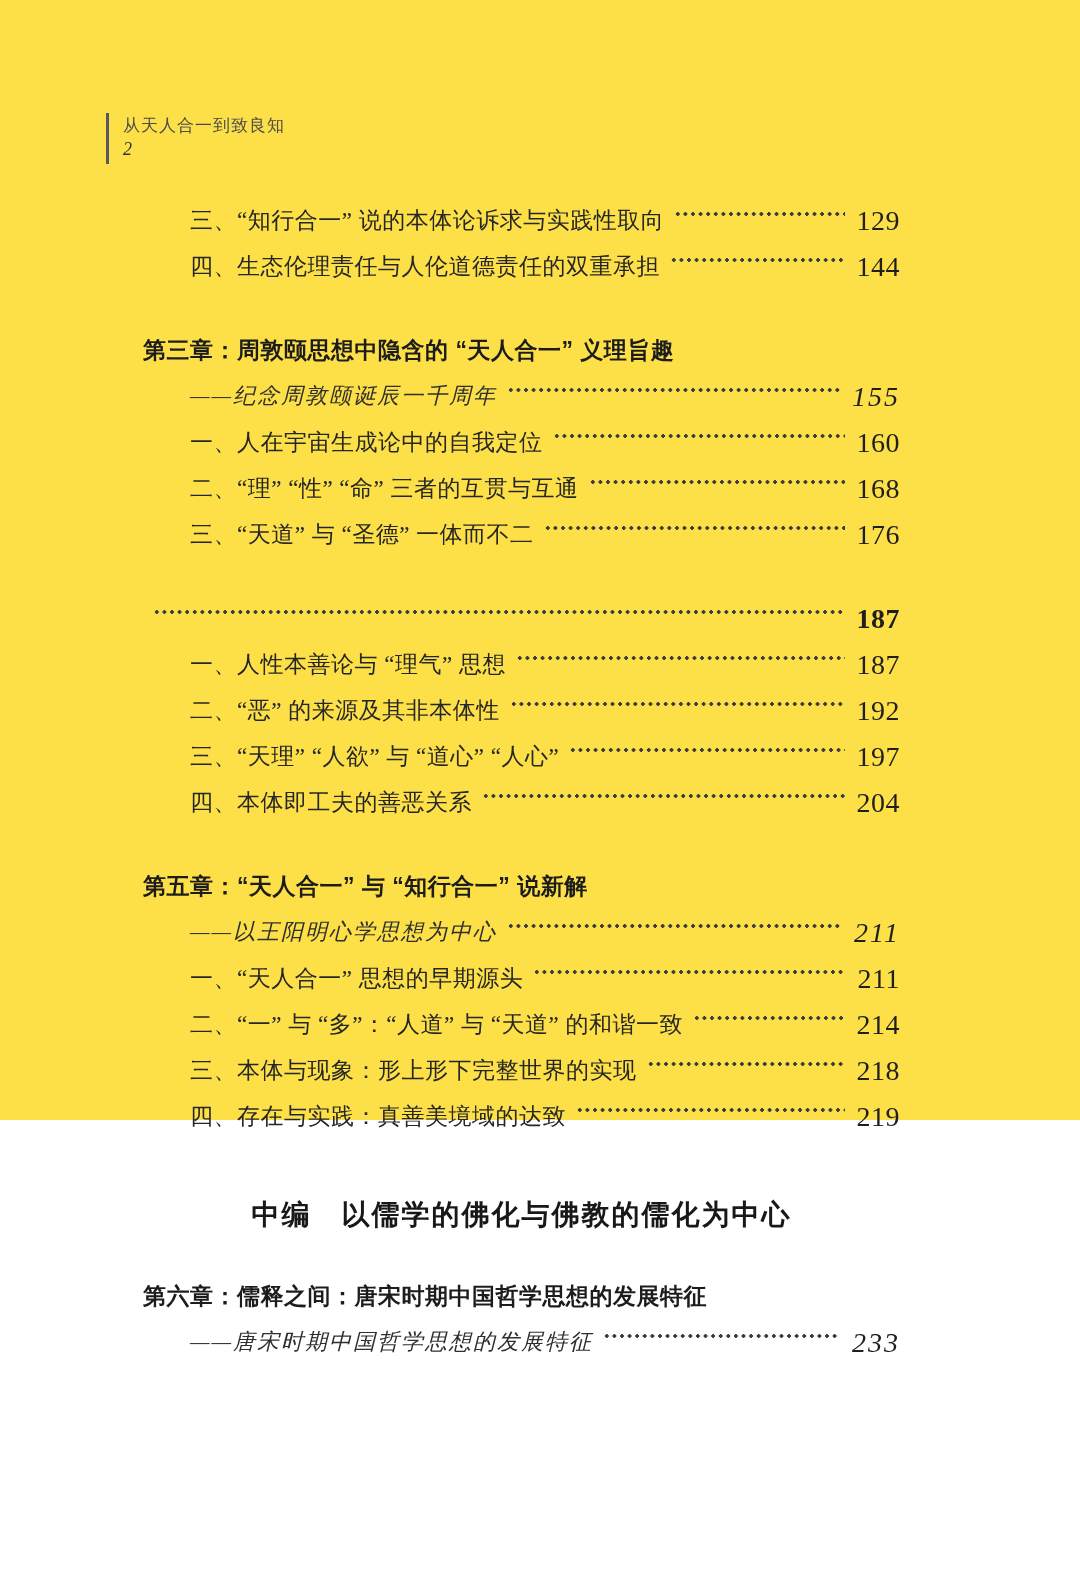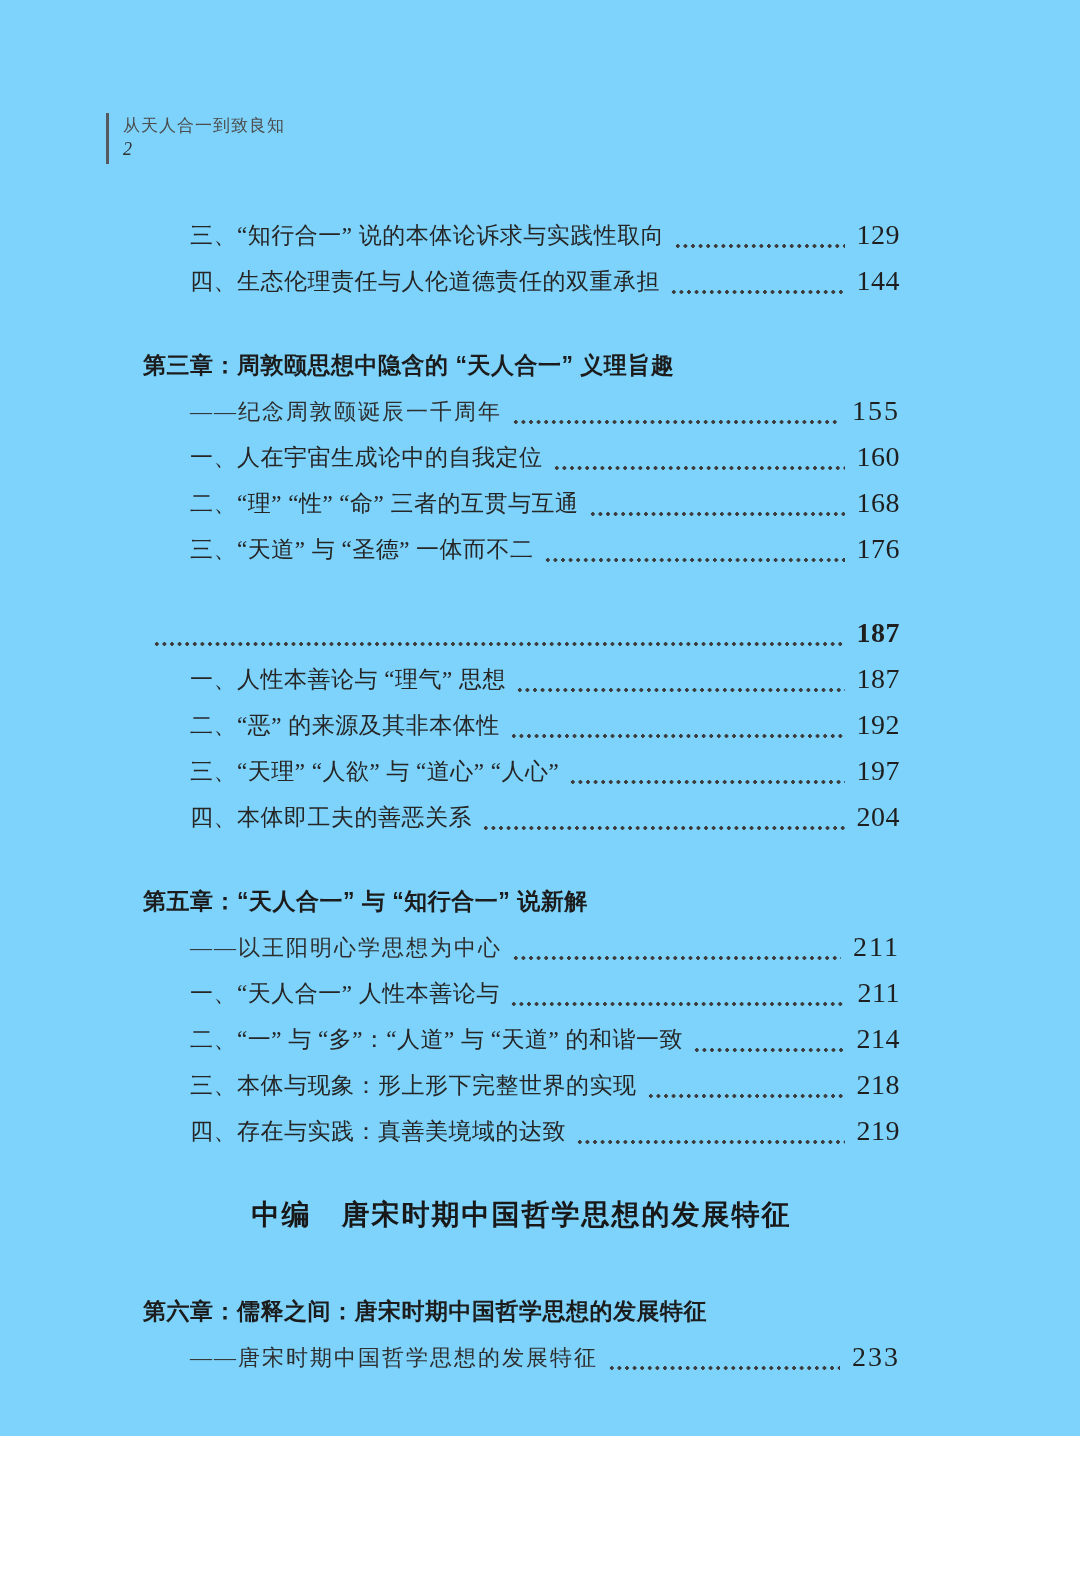--- a/index.html
+++ b/index.html
@@ -5,22 +5,22 @@
   html, body { margin: 0; padding: 0; }
   body {
     width: 1080px; height: 1584px;
     background: #ffffff;
     font-family: "Liberation Serif", serif;
     color: #262626;
     overflow: hidden;
   }
   .page {
     position: relative;
-    width: 1080px; height: 1436px;
-    background: #7dd3fc;
+    width: 1080px; height: 1120px;
+    background: #fde047;
   }
 
   
   .running-header {
     position: absolute;
     left: 106px; top: 113px;
     border-left: 3px solid #565a5e;
     padding: 2px 0 4px 14px;
   }
   .running-title {
@@ -40,21 +40,21 @@
   }
 
   
   .toc {
     position: absolute;
     left: 143px; top: 205px;
     width: 757px;
   }
   .row {
     display: flex;
-    align-items: flex-end;
+    align-items: flex-start;
     height: 46px;
     white-space: nowrap;
   }
   .row .title { flex: 0 0 auto; }
   .row .leader {
     flex: 1 1 auto;
     height: 14px;
     margin: 0 12px 0 10px;
     background-image: radial-gradient(circle, #3c3c3c 1.7px, rgba(0,0,0,0) 1.9px);
     background-size: 7.6px 14px;
@@ -79,20 +79,21 @@
   .row.chapter {
     font-family: "Liberation Sans", sans-serif;
     font-weight: bold;
     font-size: 23px;
     letter-spacing: 0.5px;
     margin-top: 38px;
     color: #1c1c1c;
   }
   .row.subtitle {
     font-family: "Liberation Serif", serif;
+    font-style: italic;
     font-size: 22px;
     padding-left: 47px;
     letter-spacing: 2px;
     color: #2e2e2e;
   }
   .row.part {
     display: block;
     height: 52px;
     line-height: 52px;
     margin-top: 42px;
@@ -177,41 +178,41 @@
       <div class="row chapter">
       <span class="title">第五章：“天人合一” 与 “知行合一” 说新解</span>
 
     </div>
       <div class="row subtitle">
       <span class="title">——以王阳明心学思想为中心</span>
       <span class="leader"></span>
       <span class="pagenum">211</span>
     </div>
       <div class="row item">
-      <span class="title">一、“天人合一” 人性本善论与</span>
+      <span class="title">一、“天人合一” 思想的早期源头</span>
       <span class="leader"></span>
       <span class="pagenum">211</span>
     </div>
       <div class="row item">
       <span class="title">二、“一” 与 “多”：“人道” 与 “天道” 的和谐一致</span>
       <span class="leader"></span>
       <span class="pagenum">214</span>
     </div>
       <div class="row item">
       <span class="title">三、本体与现象：形上形下完整世界的实现</span>
       <span class="leader"></span>
       <span class="pagenum">218</span>
     </div>
       <div class="row item">
       <span class="title">四、存在与实践：真善美境域的达致</span>
       <span class="leader"></span>
       <span class="pagenum">219</span>
     </div>
       <div class="row part">
-      <span class="title">中编　唐宋时期中国哲学思想的发展特征</span>
+      <span class="title">中编　以儒学的佛化与佛教的儒化为中心</span>
       
       
     </div>
       <div class="row chapter">
       <span class="title">第六章：儒释之间：唐宋时期中国哲学思想的发展特征</span>
 
     </div>
       <div class="row subtitle">
       <span class="title">——唐宋时期中国哲学思想的发展特征</span>
       <span class="leader"></span>

